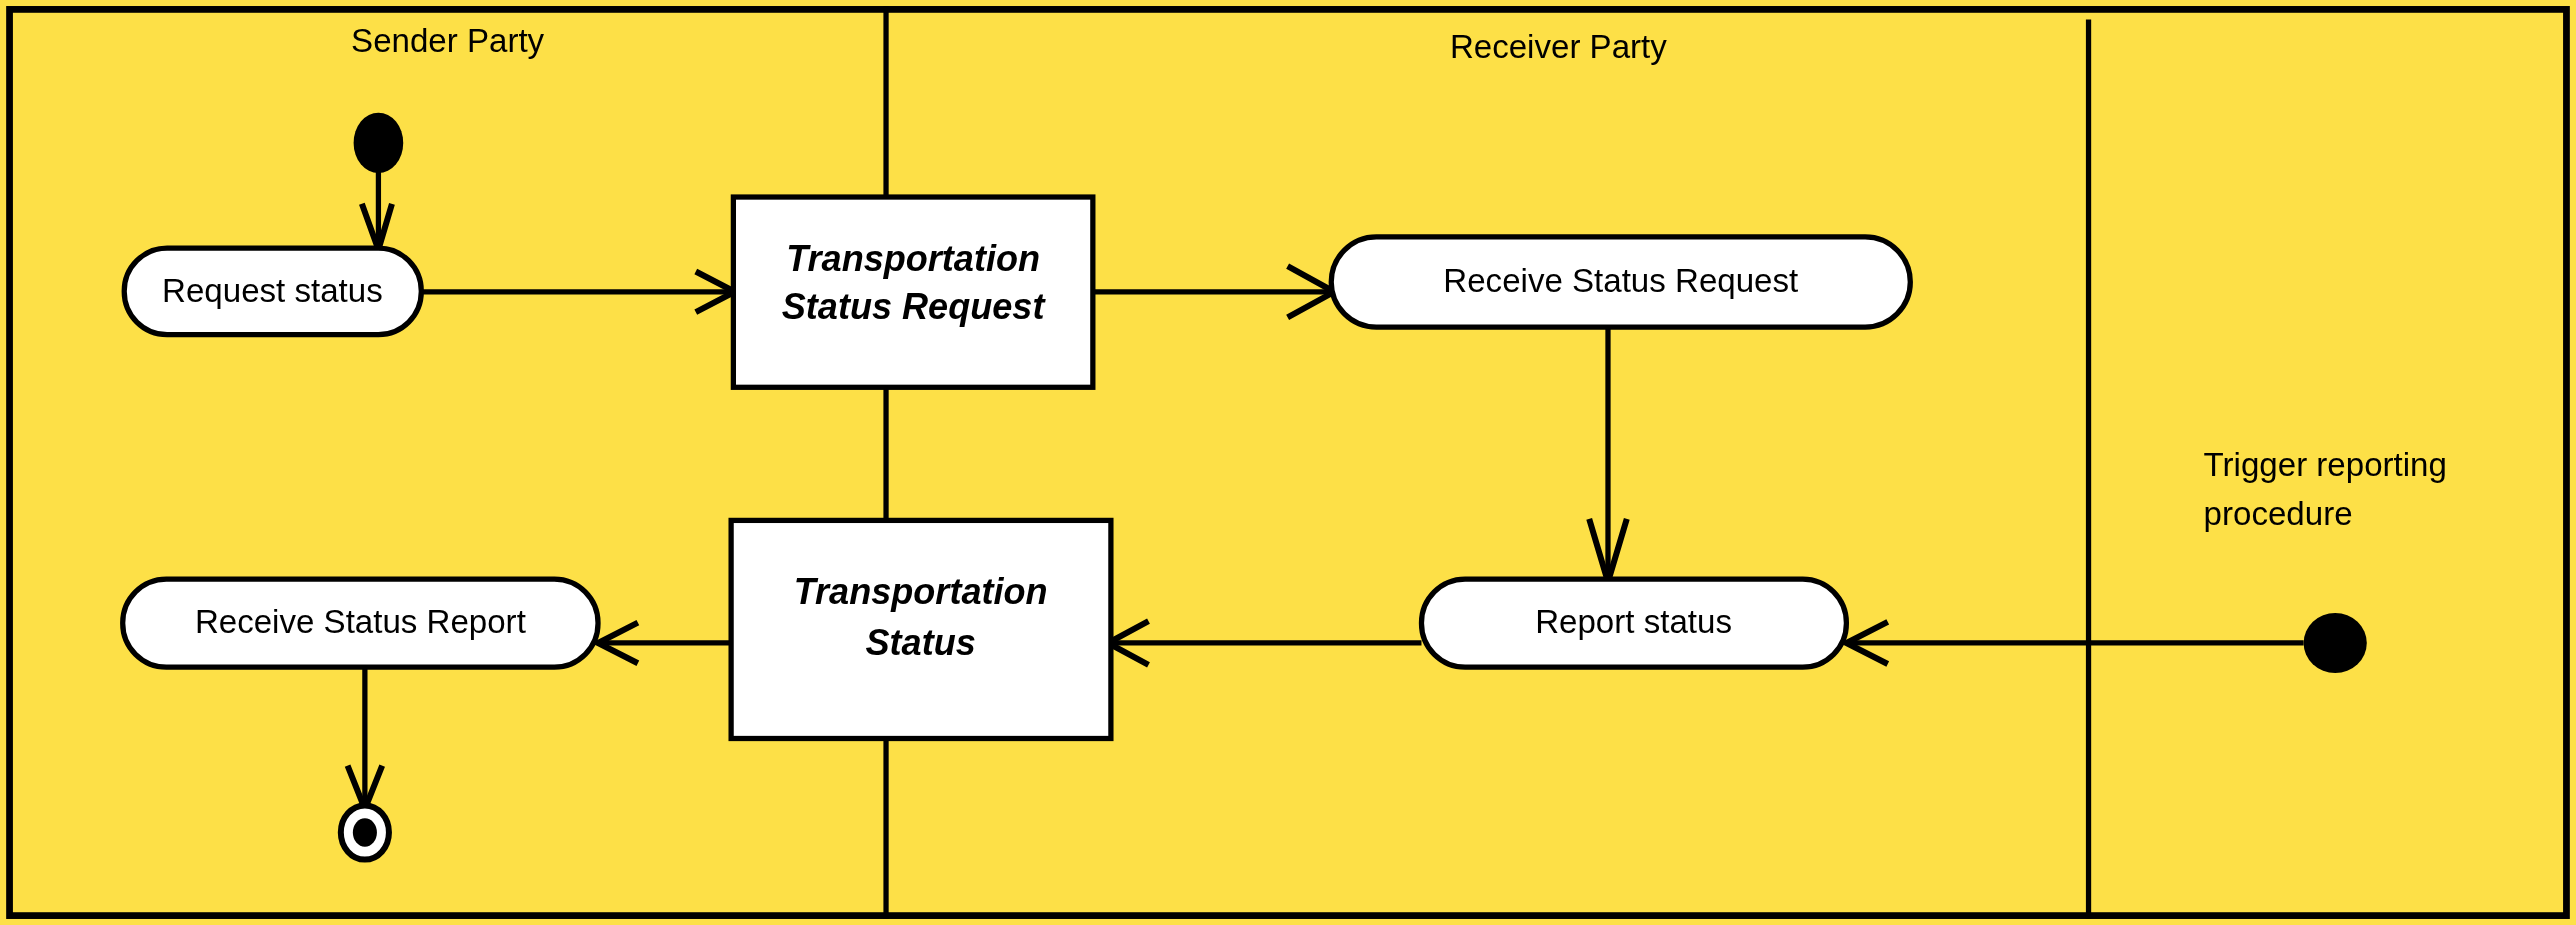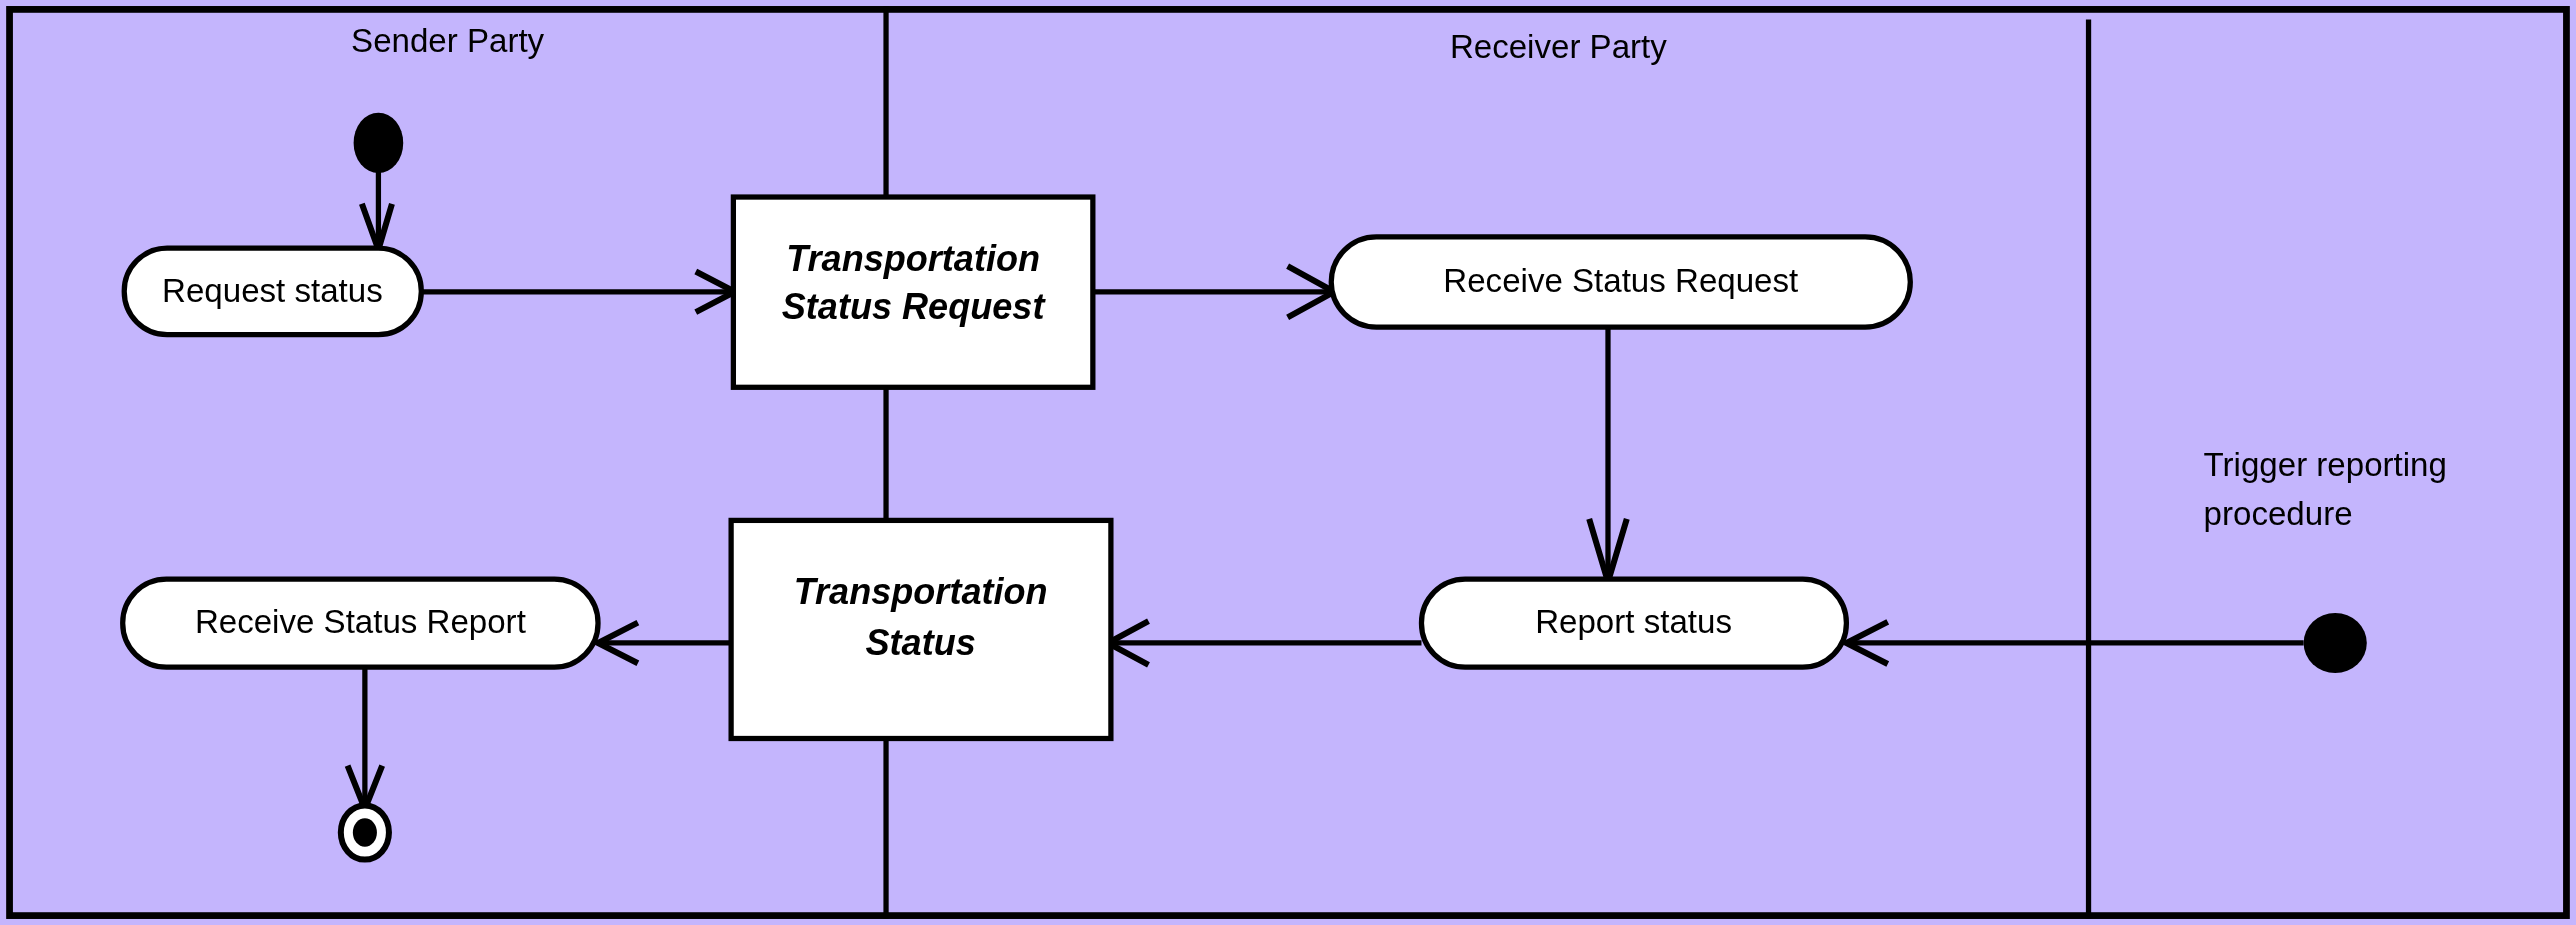--- a/index.html
+++ b/index.html
@@ -10,21 +10,21 @@
   body {
     width: 2576px;
     height: 925px;
     overflow: hidden;
     font-family: "Liberation Sans", sans-serif;
   }
   #diagram-root {
     position: relative;
     width: 2576px;
     height: 925px;
-    background: #c4b5fd;
+    background: #fde047;
   }
   svg#uml-canvas {
     display: block;
     width: 2576px;
     height: 925px;
   }
   .lane-title {
     font-family: "Liberation Sans", sans-serif;
     font-size: 44px;
     fill: #000000;

